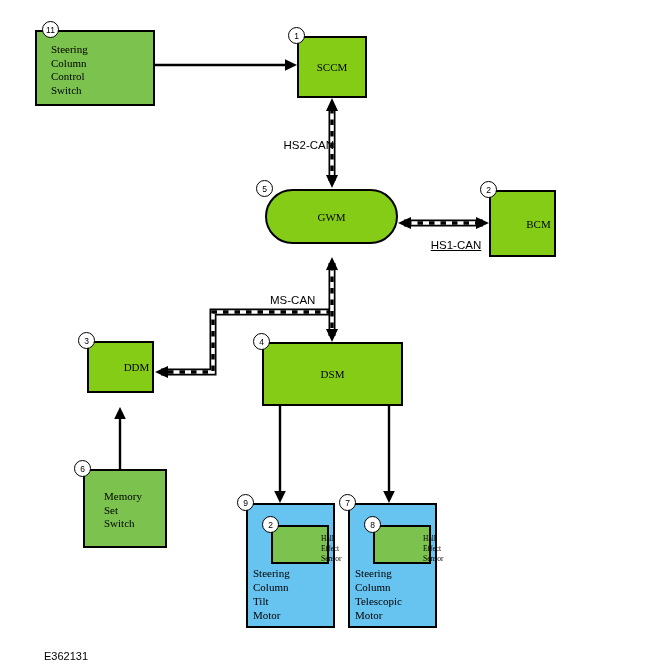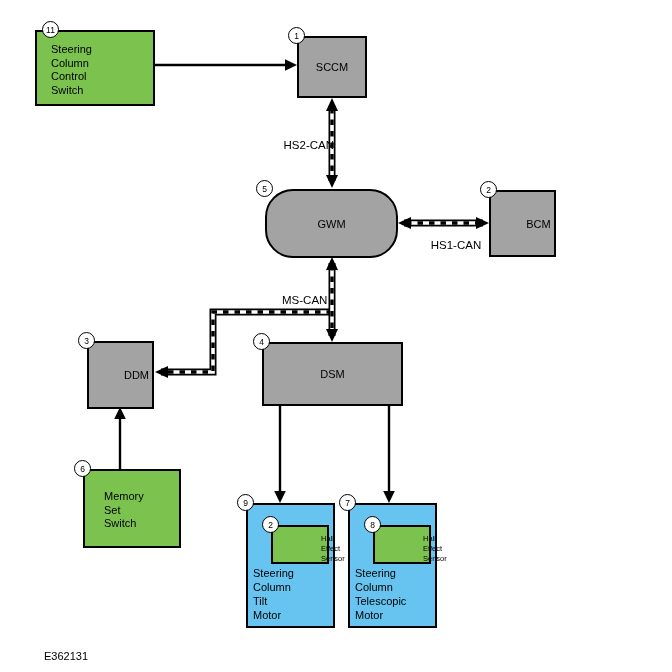--- a/index.html
+++ b/index.html
@@ -2,38 +2,38 @@
 <html><head>
 <meta charset="utf-8">
 <style>
   html,body{margin:0;padding:0;background:#fff;}
   .canvas{
     position:relative;width:672px;height:672px;background:#fff;overflow:hidden;
     font-family:"Liberation Sans","DejaVu Sans",sans-serif;color:#000;
   }
   .layer{position:absolute;left:0;top:0;}
   
-  .node{position:absolute;border:2px solid #000;box-sizing:border-box;}
-  .yellow{background:#a3a3a3;}
+  .node{position:absolute;border:2px solid #000;box-sizing:border-box;font-family:Liberation Serif, serif;}
+  .yellow{background:#84cc16;}
   .green{background:#7BC24F;padding-left:41px;}
   .blue{background:#67C3EF;}
   .center{display:flex;align-items:center;justify-content:center;font-size:11px;}
   .node-label{white-space:pre-line;font-size:11px;line-height:13.5px;}
   .pad-switch{padding:11px 0 0 14px;}
   .pad-memory{padding:19px 0 0 19px;line-height:14.5px;}
   .motor-label{position:absolute;left:5px;top:61px;white-space:pre-line;font-size:11px;line-height:14px;}
   .hall-label{padding:7px 0 0 7px;white-space:pre-line;font-size:7.5px;line-height:10px;}
   
   #n-sccs{left:35px;top:30px;width:120px;height:76px;}
   #n-sccm{left:297px;top:36px;width:70px;height:62px;}
-  #n-gwm{left:265px;top:189px;width:133px;height:69px;border-radius:28px;}
+  #n-gwm{left:265px;top:189px;width:133px;height:55px;border-radius:28px;}
   #n-bcm{left:489px;top:190px;width:67px;height:67px;padding-left:32px;}
-  #n-ddm{left:87px;top:341px;width:67px;height:68px;padding-left:32px;}
+  #n-ddm{left:87px;top:341px;width:67px;height:52px;padding-left:32px;}
   #n-dsm{left:262px;top:342px;width:141px;height:64px;align-items:center;}
-  #n-memory{left:83px;top:469px;width:98px;height:79px;}
+  #n-memory{left:83px;top:469px;width:84px;height:79px;}
   #n-tilt{left:246px;top:503px;width:89px;height:125px;}
   #n-hall-tilt{left:271px;top:525px;width:58px;height:39px;}
   #n-telescopic{left:348px;top:503px;width:89px;height:125px;}
   #n-hall-tel{left:373px;top:525px;width:58px;height:39px;}
   
   .badge{
     position:absolute;width:17px;height:17px;border-radius:50%;
     border:1.6px solid #000;background:#fff;box-sizing:border-box;
     display:flex;align-items:center;justify-content:center;
     font-size:8.5px;z-index:6;
@@ -45,22 +45,22 @@
   #b-3{left:78px;top:332px;}
   #b-4{left:253px;top:333px;}
   #b-6{left:74px;top:460px;}
   #b-9{left:237px;top:494px;}
   #b-10{left:262px;top:516px;}
   #b-7{left:339px;top:494px;}
   #b-8{left:364px;top:516px;}
   
   .bus-label{position:absolute;font-size:11.5px;margin-left:12px;}
   #l-hs2{left:250px;top:139px;width:72px;text-align:right;}
-  #l-hs1{left:408px;top:239px;width:72px;text-align:center;}
-  #l-ms{left:252px;top:294px;padding-left:18px;}
+  #l-hs1{left:408px;top:239px;width:72px;text-align:center;text-decoration:underline;}
+  #l-ms{left:240px;top:294px;padding-left:18px;}
   .figure-code{position:absolute;left:8px;top:650px;font-size:11px;padding-left:36px;}
   
   .solid-line{stroke:#000;stroke-width:2.4;fill:none;}
   .bus-outer{stroke:#000;stroke-width:7;fill:none;}
   .bus-inner{stroke:#fff;stroke-width:3.6;fill:none;}
   .bus-dash{stroke:#000;stroke-width:3.4;stroke-dasharray:5.5 6;fill:none;}
   .head{fill:#000;stroke:none;}
 </style>
 </head>
 <body>

